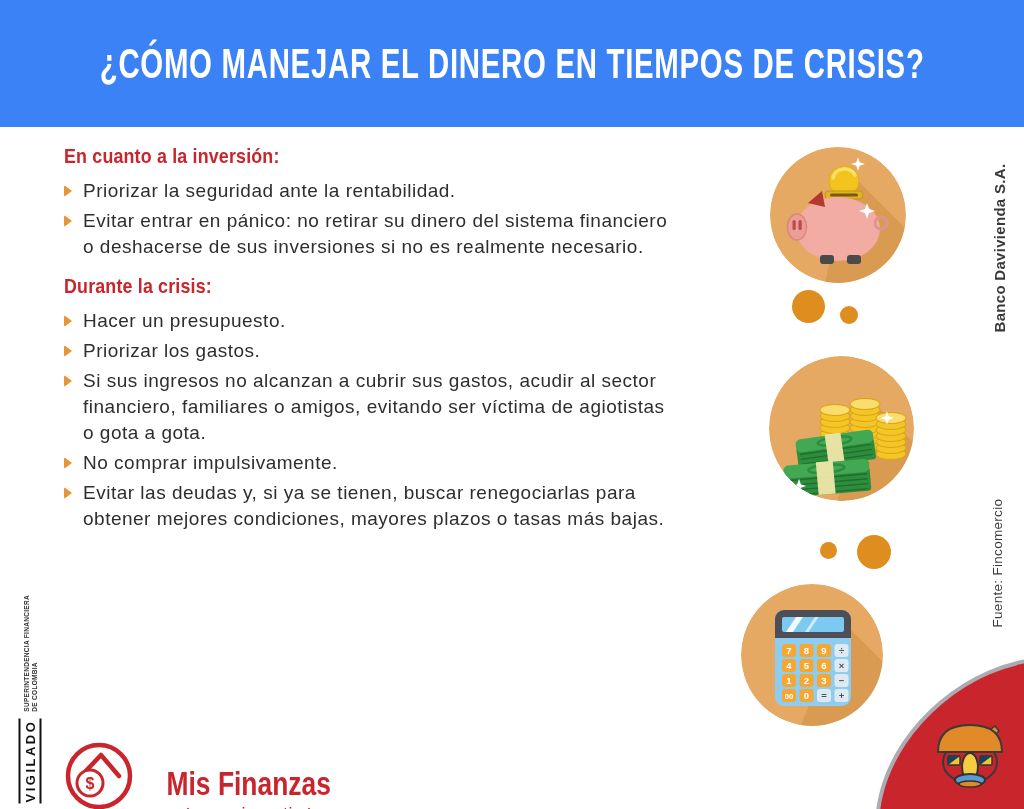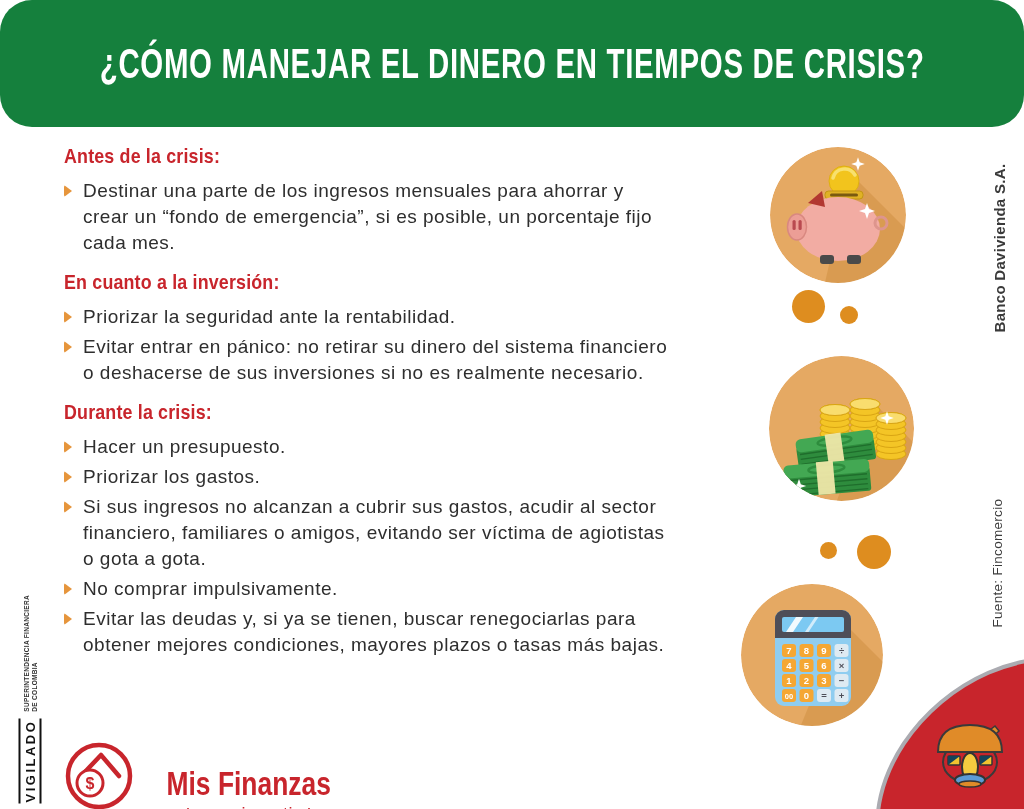--- a/index.html
+++ b/index.html
@@ -4,21 +4,21 @@
 <style>
   * { margin:0; padding:0; box-sizing:border-box; }
   html,body { background:#ffffff; }
   .page {
     position:relative; width:1024px; height:809px; overflow:hidden;
     background:#ffffff; font-family:"Liberation Sans", sans-serif;
   }
   
   .banner {
     position:absolute; left:0; top:0; width:1024px; height:127px;
-    background:#15803d; display:flex; align-items:center; justify-content:center;border-radius:32px;
+    background:#3b82f6; display:flex; align-items:center; justify-content:center;
   }
   .banner h1 {
     color:#ffffff; font-size:42px; font-weight:bold; letter-spacing:1px;
     white-space:nowrap; display:inline-block; transform:scaleX(0.70);
     transform-origin:center;
   }
   
   .content { position:absolute; left:64px; top:144px; width:640px; }
   .content section { margin-bottom:14px; }
   .content h2 {
@@ -70,29 +70,20 @@
 <body>
 
 <div class="page">
 
   <header class="banner">
     <h1>¿CÓMO MANEJAR EL DINERO EN TIEMPOS DE CRISIS?</h1>
   </header>
 
   <main class="content">
 
-    <section>
-      <h2>Antes de la crisis:</h2>
-      <ul>
-        <li>
-            <span class="tri"></span>
-            <p>Destinar una parte de los ingresos mensuales para ahorrar y crear un “fondo de emergencia”, si es posible, un porcentaje fijo cada mes.</p>
-          </li>
-      </ul>
-    </section>
 
     <section>
       <h2>En cuanto a la inversión:</h2>
       <ul>
         <li>
             <span class="tri"></span>
             <p>Priorizar la seguridad ante la rentabilidad.</p>
           </li>
         <li>
             <span class="tri"></span>

